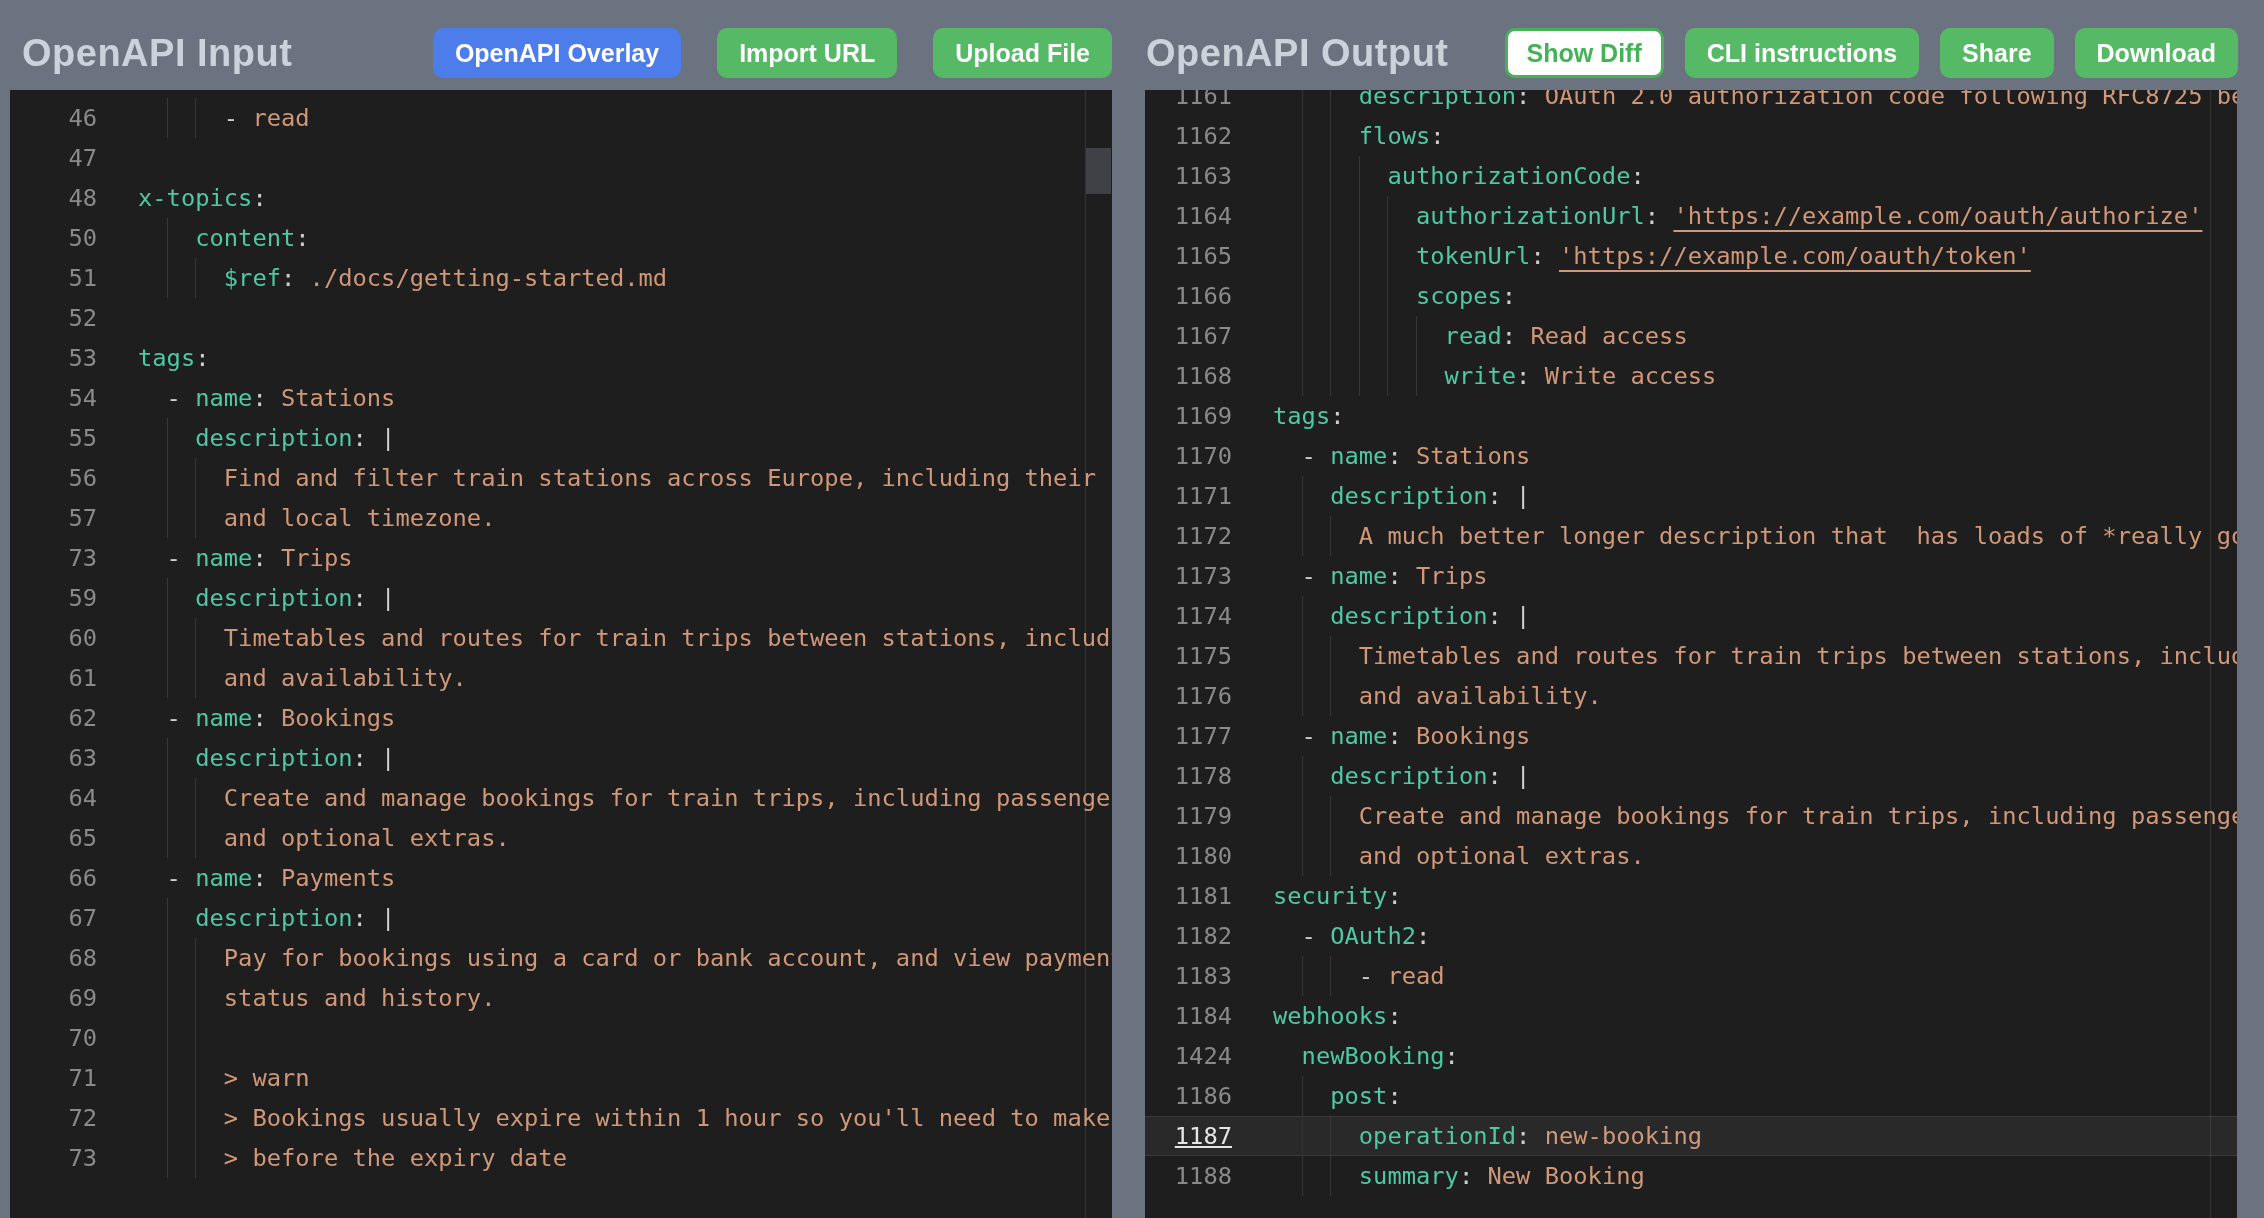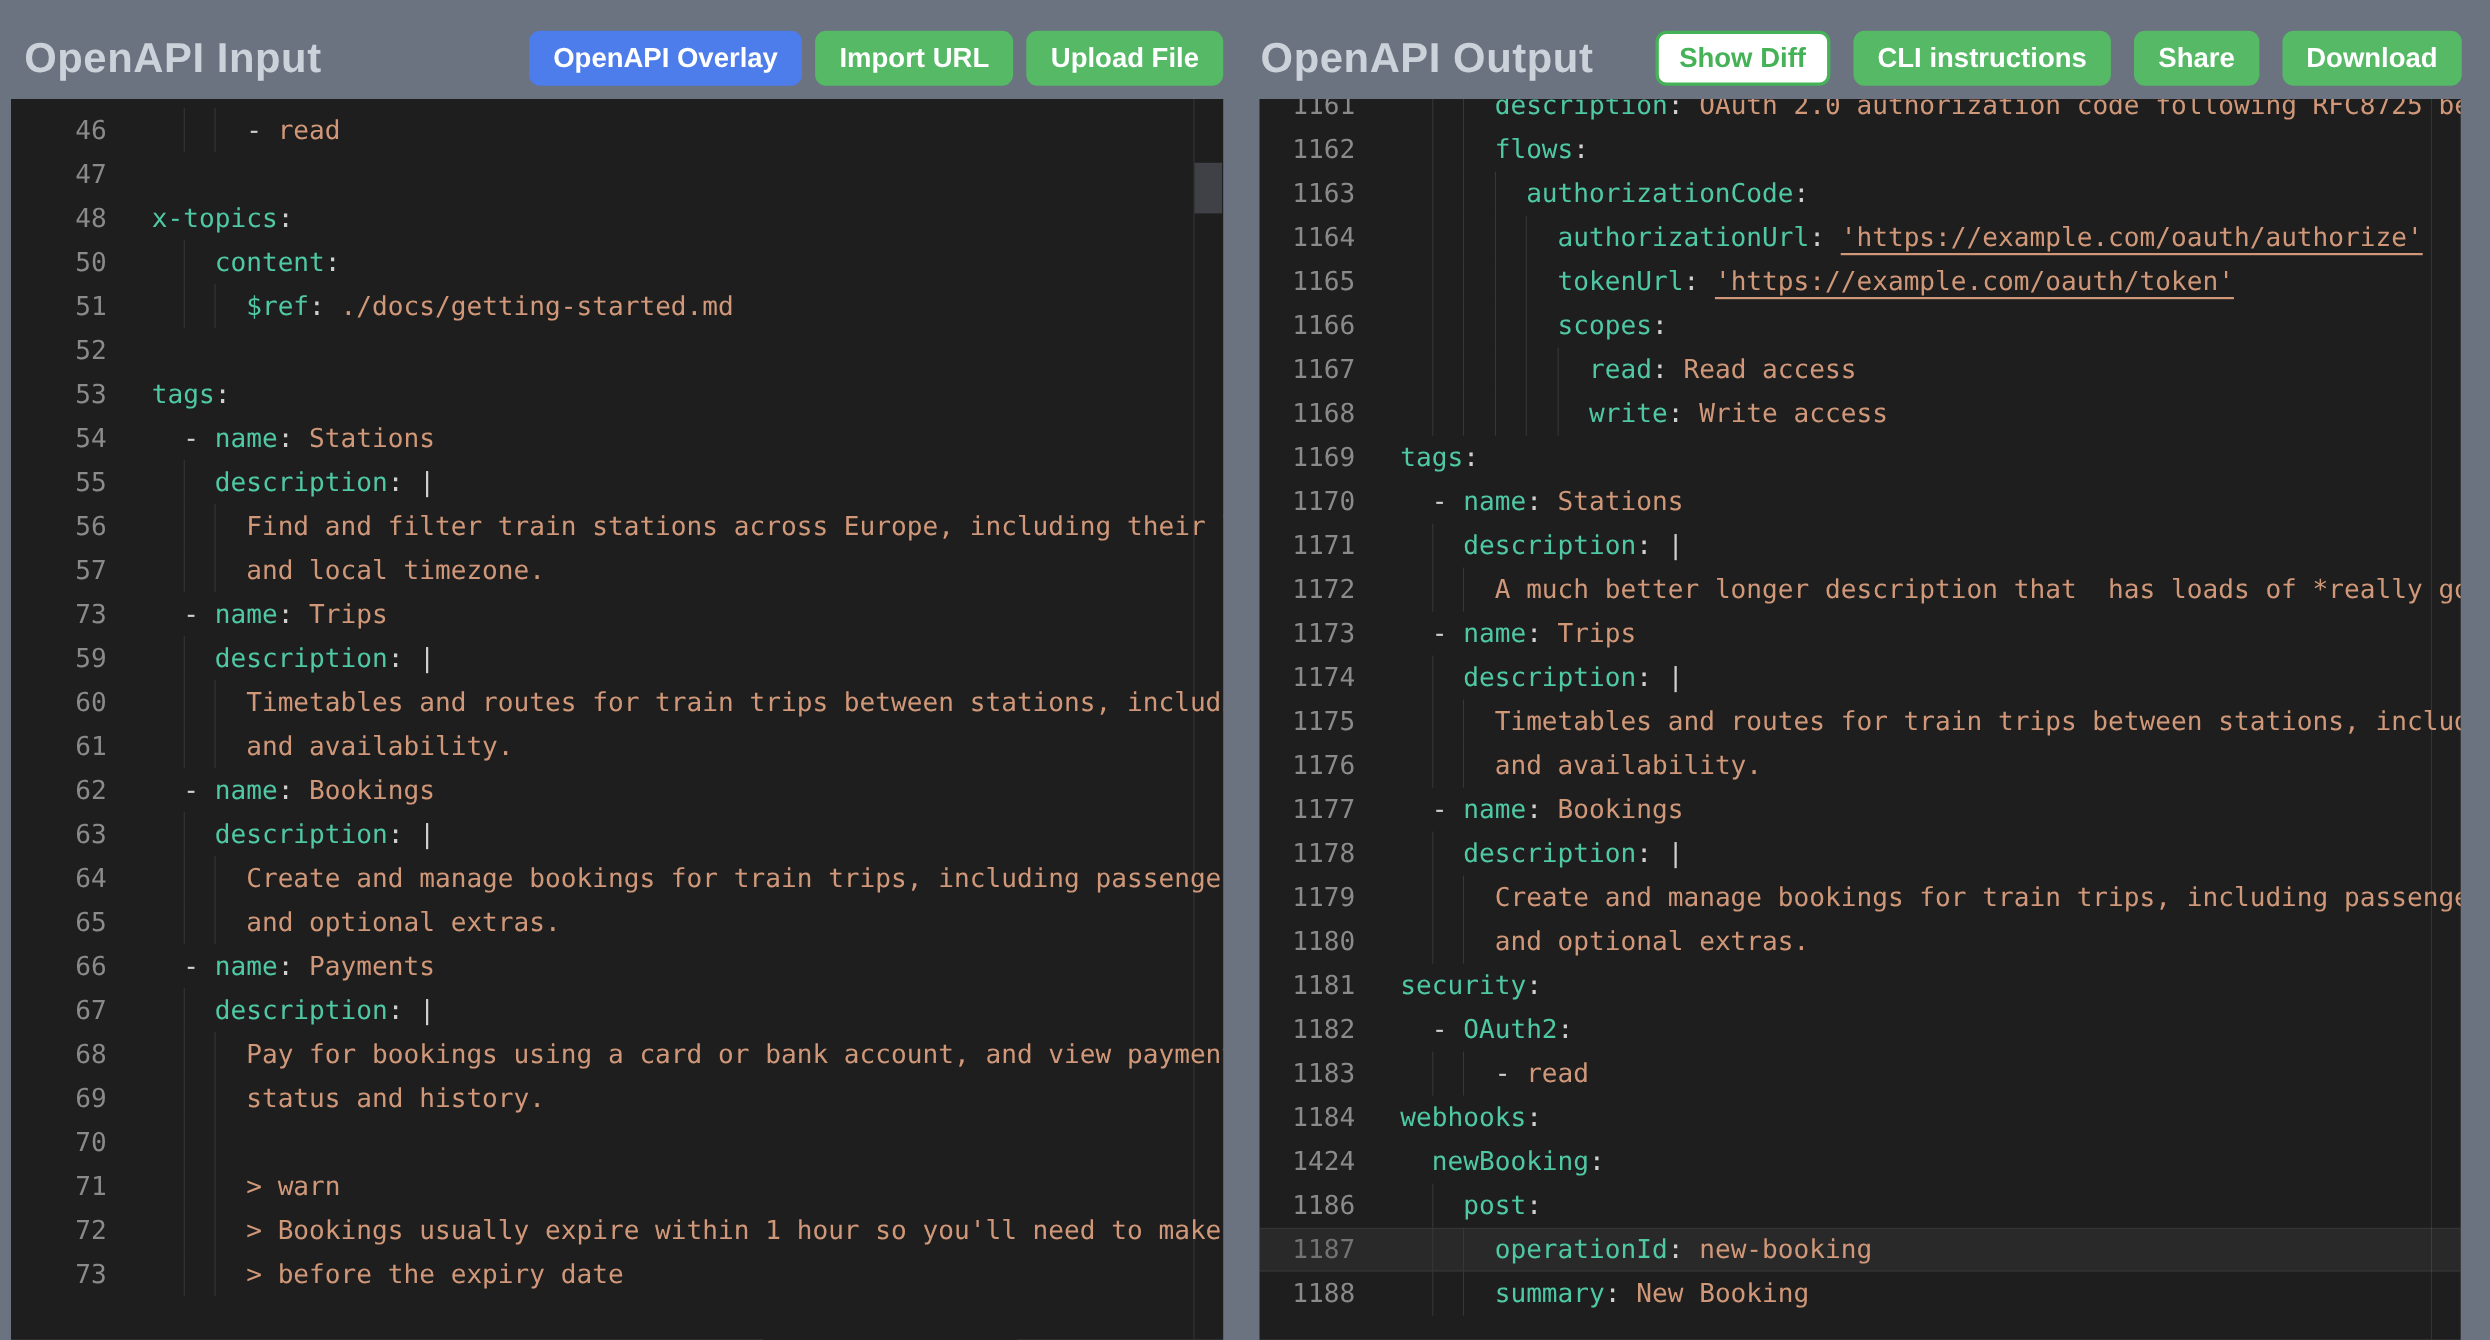--- a/index.html
+++ b/index.html
@@ -17,21 +17,21 @@
   .tb-half { display:flex; align-items:center; box-sizing:border-box; }
   .tb-half.left  { width:1132px; }
   .tb-half.right { width:1132px; }
   .tb-title {
     font-size:38px; font-weight:bold; color:#ccd2d9; letter-spacing:0.5px;
     white-space:nowrap;
   }
   .tb-half.left  .tb-title { margin-left:22px; }
   .tb-half.right .tb-title { margin-left:14px; }
   .tb-buttons {
-    margin-left:auto; display:flex; align-items:center; gap:12px;
+    margin-left:auto; display:flex; align-items:center; gap:36px;
   }
   .tb-half.left  .tb-buttons { margin-right:20px; }
   .tb-half.right .tb-buttons { margin-right:26px; gap:21px; }
   .btn {
     height:50px; border-radius:10px; border:none; cursor:pointer;
     font-family:"Liberation Sans", sans-serif;
     font-size:25px; font-weight:bold; color:#ffffff;
     padding:0 22px; display:flex; align-items:center; white-space:nowrap;
     box-sizing:border-box;
   }
@@ -75,21 +75,21 @@
   .tk { color:#4fc8a4; }
   .tv { color:#d09879; }
   .tp { color:#cfcfcf; }
   .tu { color:#d09879; text-decoration:underline; text-underline-offset:6px; }
 
   .line.active {
     background:rgba(255,255,255,0.05);
     box-shadow: inset 0 1px 0 rgba(255,255,255,0.08),
                 inset 0 -1px 0 rgba(255,255,255,0.08);
   }
-  .line.active .ln { color:#737373; }
+  .line.active .ln { color:#e5e5e5;text-decoration:underline; }
 </style>
 </head>
 <body>
 
 <div class="topbar">
   <div class="tb-half left">
     <span class="tb-title">OpenAPI Input</span>
     <div class="tb-buttons">
       <button class="btn blue">OpenAPI Overlay</button>
       <button class="btn green">Import URL</button>

